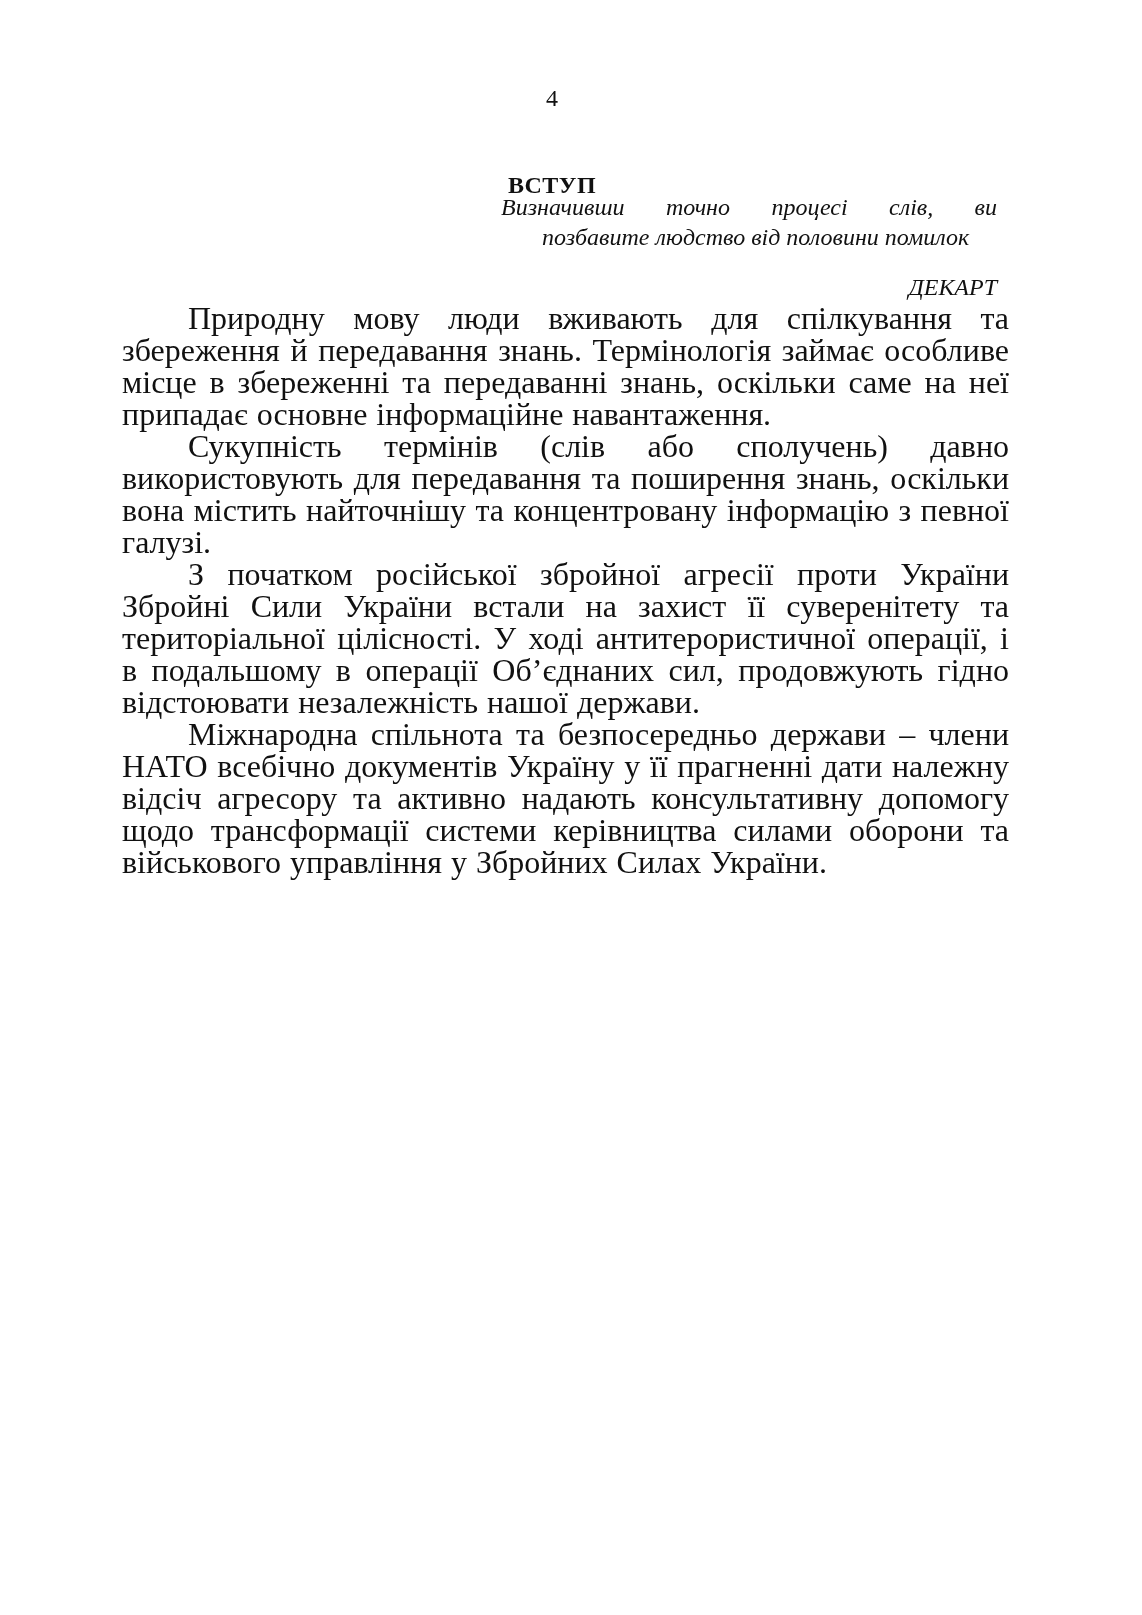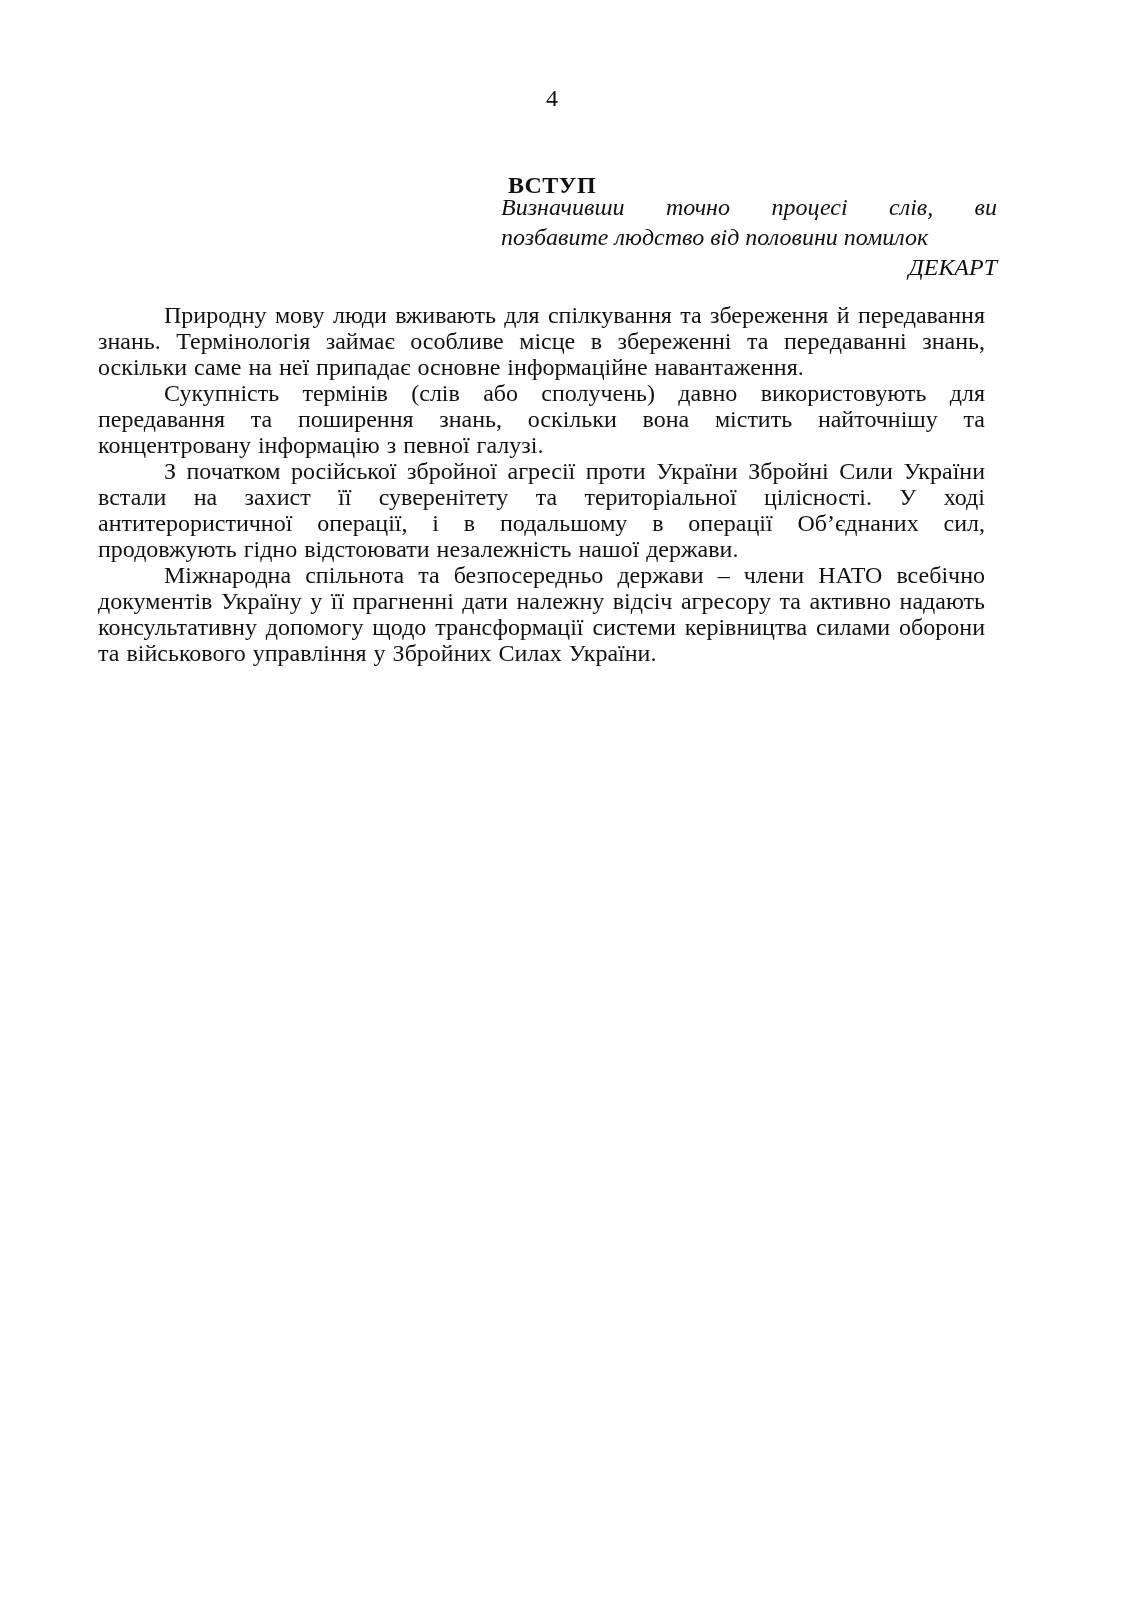--- a/index.html
+++ b/index.html
@@ -56,31 +56,33 @@
       text-align: justify;
       text-align-last: left;
     }
     .epigraph .quote .line1 {
       display: block;
       text-align: justify;
       text-align-last: justify;
     }
     .epigraph .quote .line2 {
       display: block;
+      margin-left: 41px;
     }
     .epigraph .author {
       text-align: right;
+      margin-top: 20px;
     }
     .body {
       position: absolute;
       top: 302px;
-      left: 98px;
+      left: 122px;
       width: 887px;
-      font-size: 24px;
-      line-height: 26px;
+      font-size: 32px;
+      line-height: 32px;
     }
     .body p {
       margin: 0;
       text-indent: 66px;
       text-align: justify;
       word-spacing: 1px;
     }
   </style>
 </head>
 <body>

